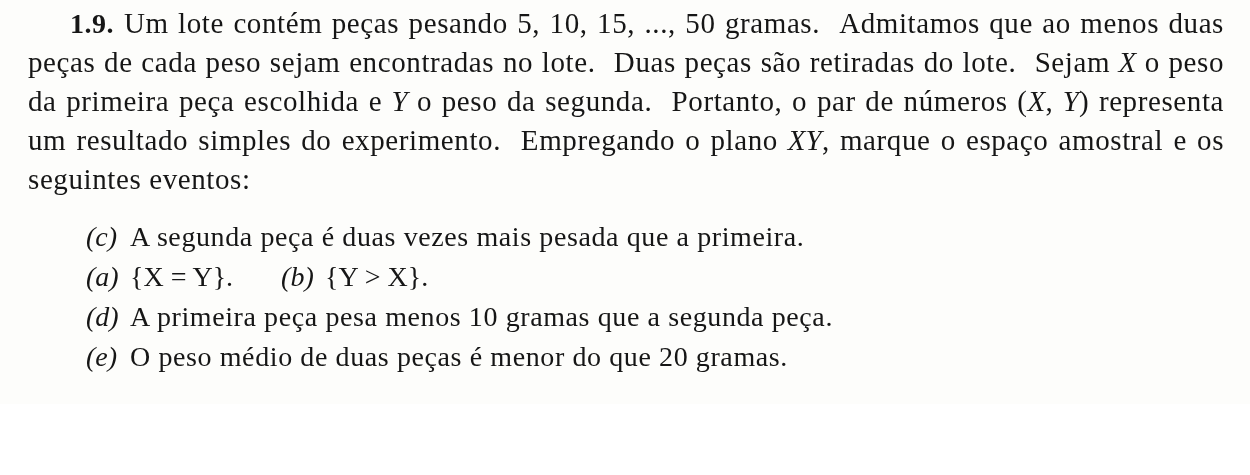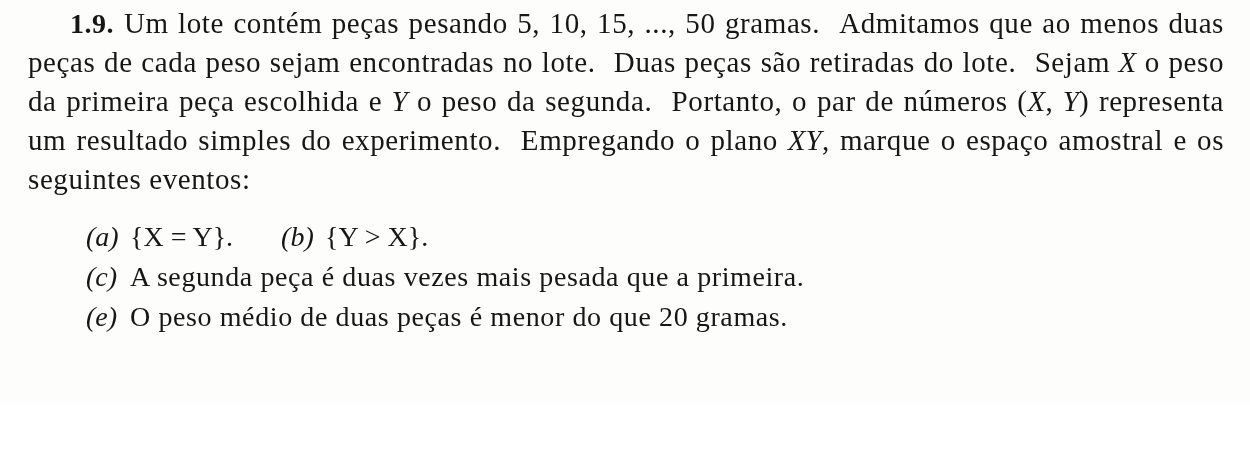--- a/index.html
+++ b/index.html
@@ -90,28 +90,31 @@
       <span class="var">Y</span>
       <span class="txt">o peso da segunda.</span>
       <span class="gapw"></span><span class="txt">Portanto, o par de números (</span><span class="var">X</span><span class="txt">,</span>
       <span class="var">Y</span><span class="txt">) representa um resultado simples do experimento.</span>
       <span class="gapw"></span><span class="txt">Empregando o plano</span>
       <span class="var">XY</span><span class="txt">, marque o espaço amostral e os seguintes eventos:</span>
     </div>
 
     <div class="items">
 
+      <div class="item">
+        <span class="tag">(c)</span><span class="txt">A segunda peça é duas vezes mais pesada que a  primeira.</span>
+      </div>
+
       <div class="item itemrow-inline">
         <span class="tag">(a)</span><span class="math">{X = Y}.</span><span class="tag second-tag">(b)</span><span class="math">{Y &gt; X}.</span>
       </div>
 
       <div class="item">
-        <span class="tag">(c)</span><span class="txt">A segunda peça é duas vezes mais pesada que a  primeira.</span>
+        <span class="tag">(d)</span><span class="txt">A primeira peça pesa menos 10 gramas que a segunda peça.</span>
       </div>
-
 
       <div class="item">
         <span class="tag">(e)</span><span class="txt">O peso médio de duas peças é menor do que 20 gramas.</span>
       </div>
 
     </div>
   </div>
 </div>
 
 </body></html>

